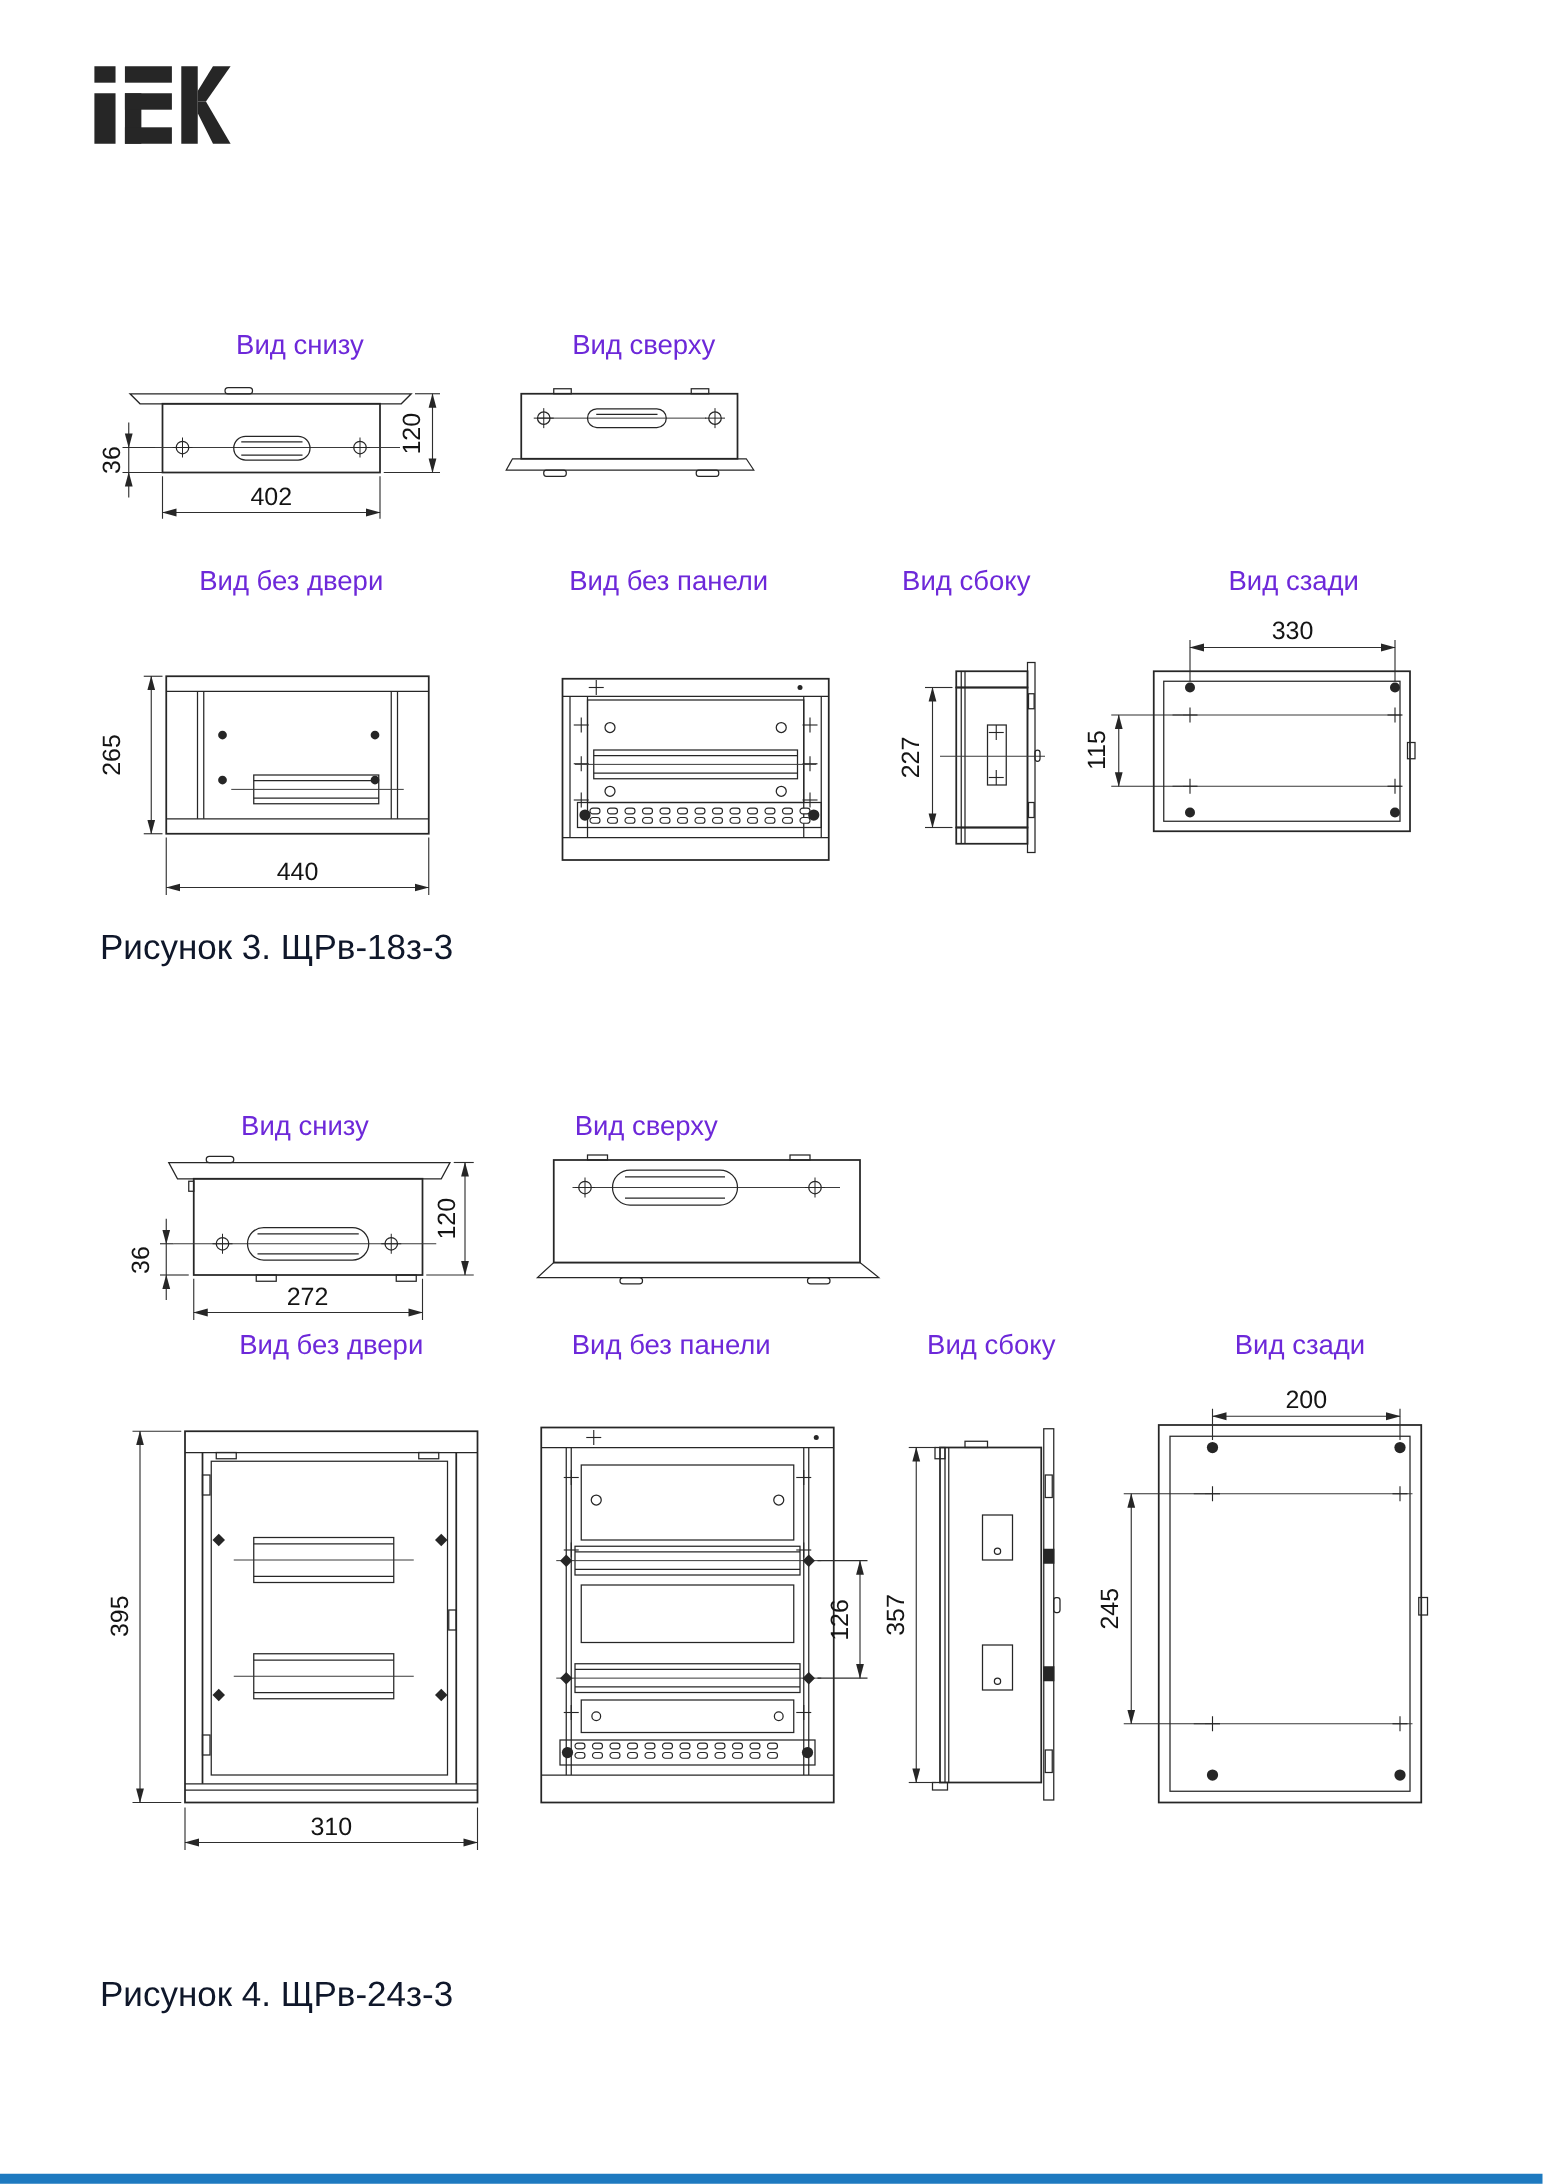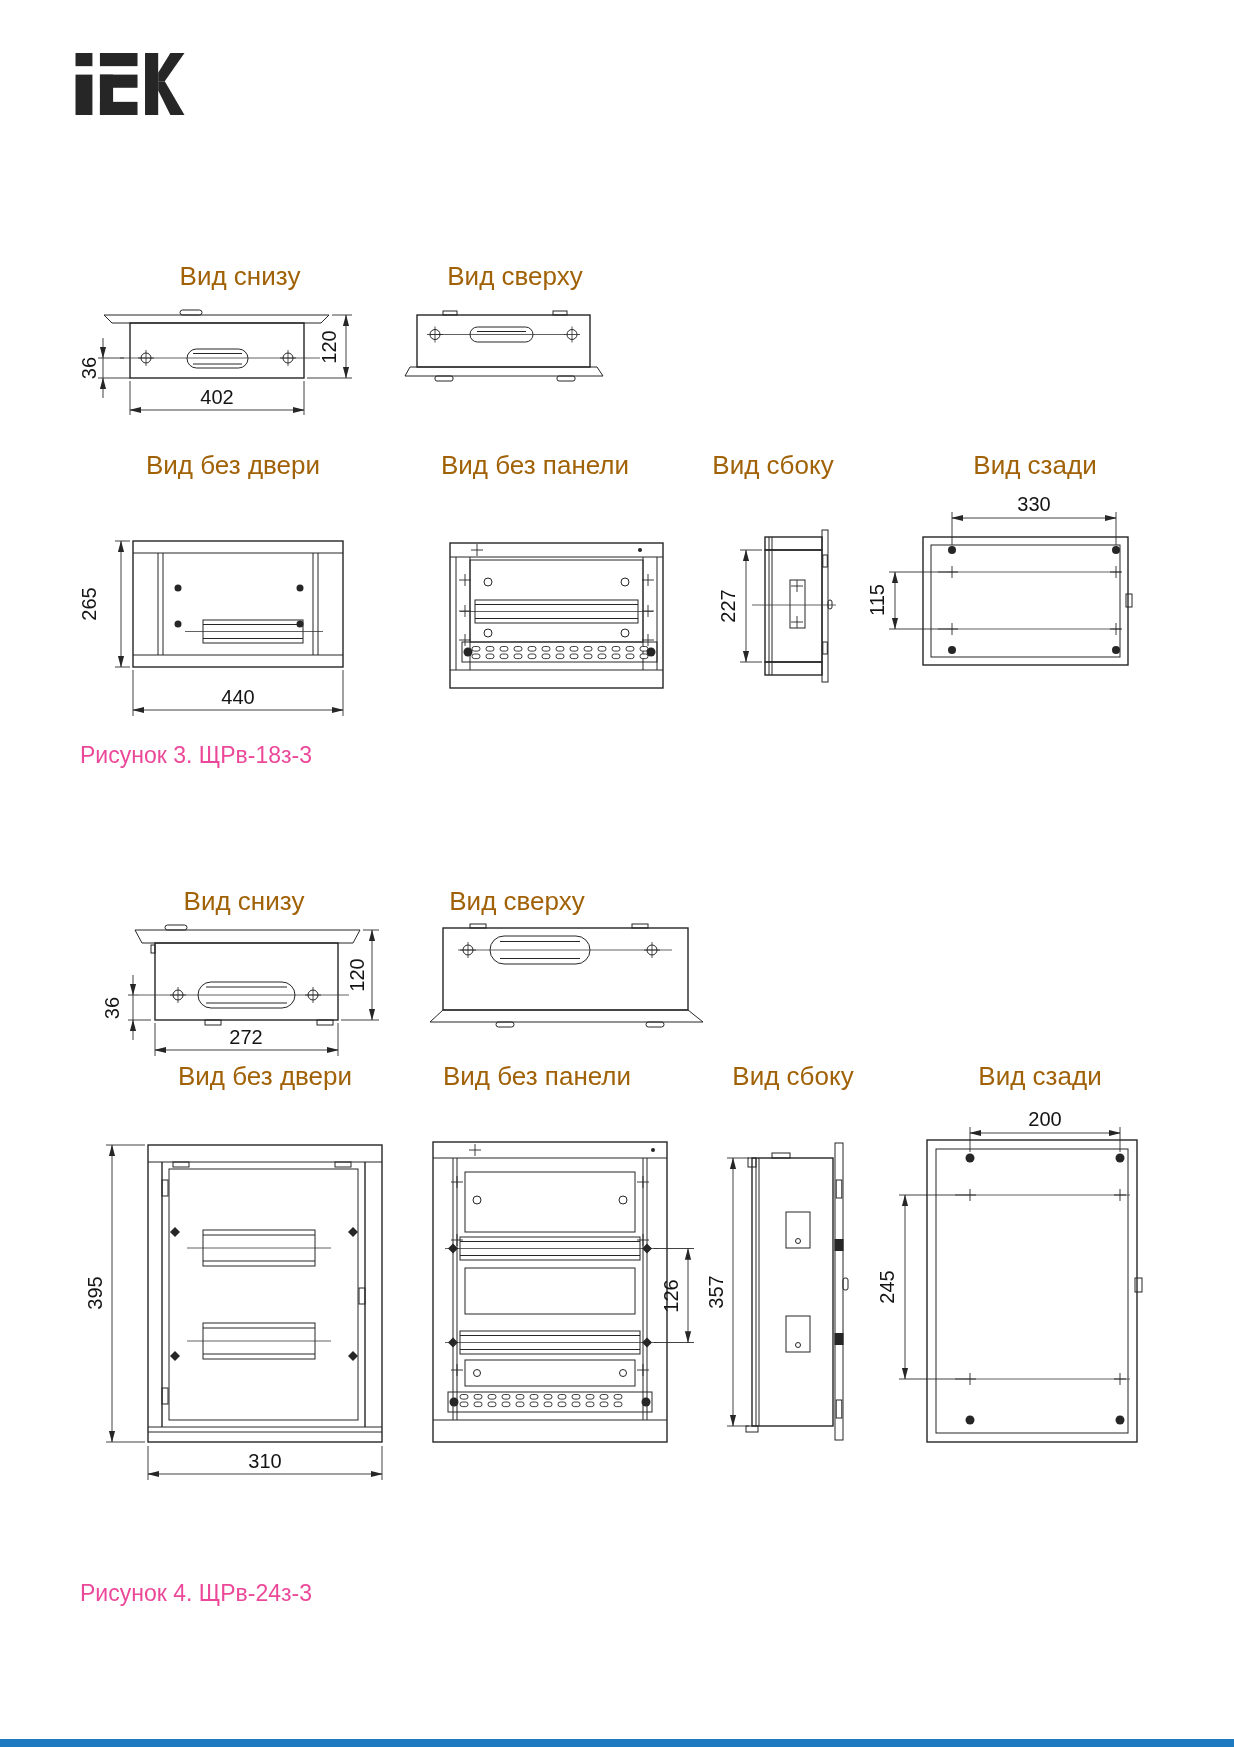--- a/index.html
+++ b/index.html
@@ -1,20 +1,20 @@
 <!DOCTYPE html>
 <html><head>
 <meta charset="utf-8">
 <style>
   *{margin:0;padding:0;box-sizing:border-box}
   html,body{background:#fff}
   body{width:1234px;height:1747px;position:relative;font-family:"Liberation Sans",sans-serif;color:#141414;overflow:hidden}
   .layer{position:absolute;left:0;top:0;width:100%;height:100%}
-  .vtitle{position:absolute;font-size:26px;line-height:26px;text-align:center;white-space:nowrap;color:#a16207}
-  .caption{position:absolute;font-size:23px;white-space:nowrap;color:#ec4899}
+  .vtitle{position:absolute;font-size:22px;line-height:26px;text-align:center;white-space:nowrap;color:#6d28d9}
+  .caption{position:absolute;font-size:28px;white-space:nowrap;color:#0f172a}
   svg{position:absolute;overflow:visible}
   .obj{fill:none;stroke:#262626;stroke-width:1.4}
   .o1{fill:none;stroke:#262626;stroke-width:1}
   .thin{fill:none;stroke:#3a3a3a;stroke-width:0.8}
   .dim{fill:none;stroke:#2e2e2e;stroke-width:0.9}
   .blk{fill:#262626;stroke:none}
   .dtxt{font-family:"Liberation Sans",sans-serif;font-size:20px;fill:#141414}
   .holeR{fill:#fff;stroke:#262626;stroke-width:0.9}
   .footer{position:absolute;left:0;top:1739px;width:100%;height:8px;background:#1e7ac0}
 </style>

